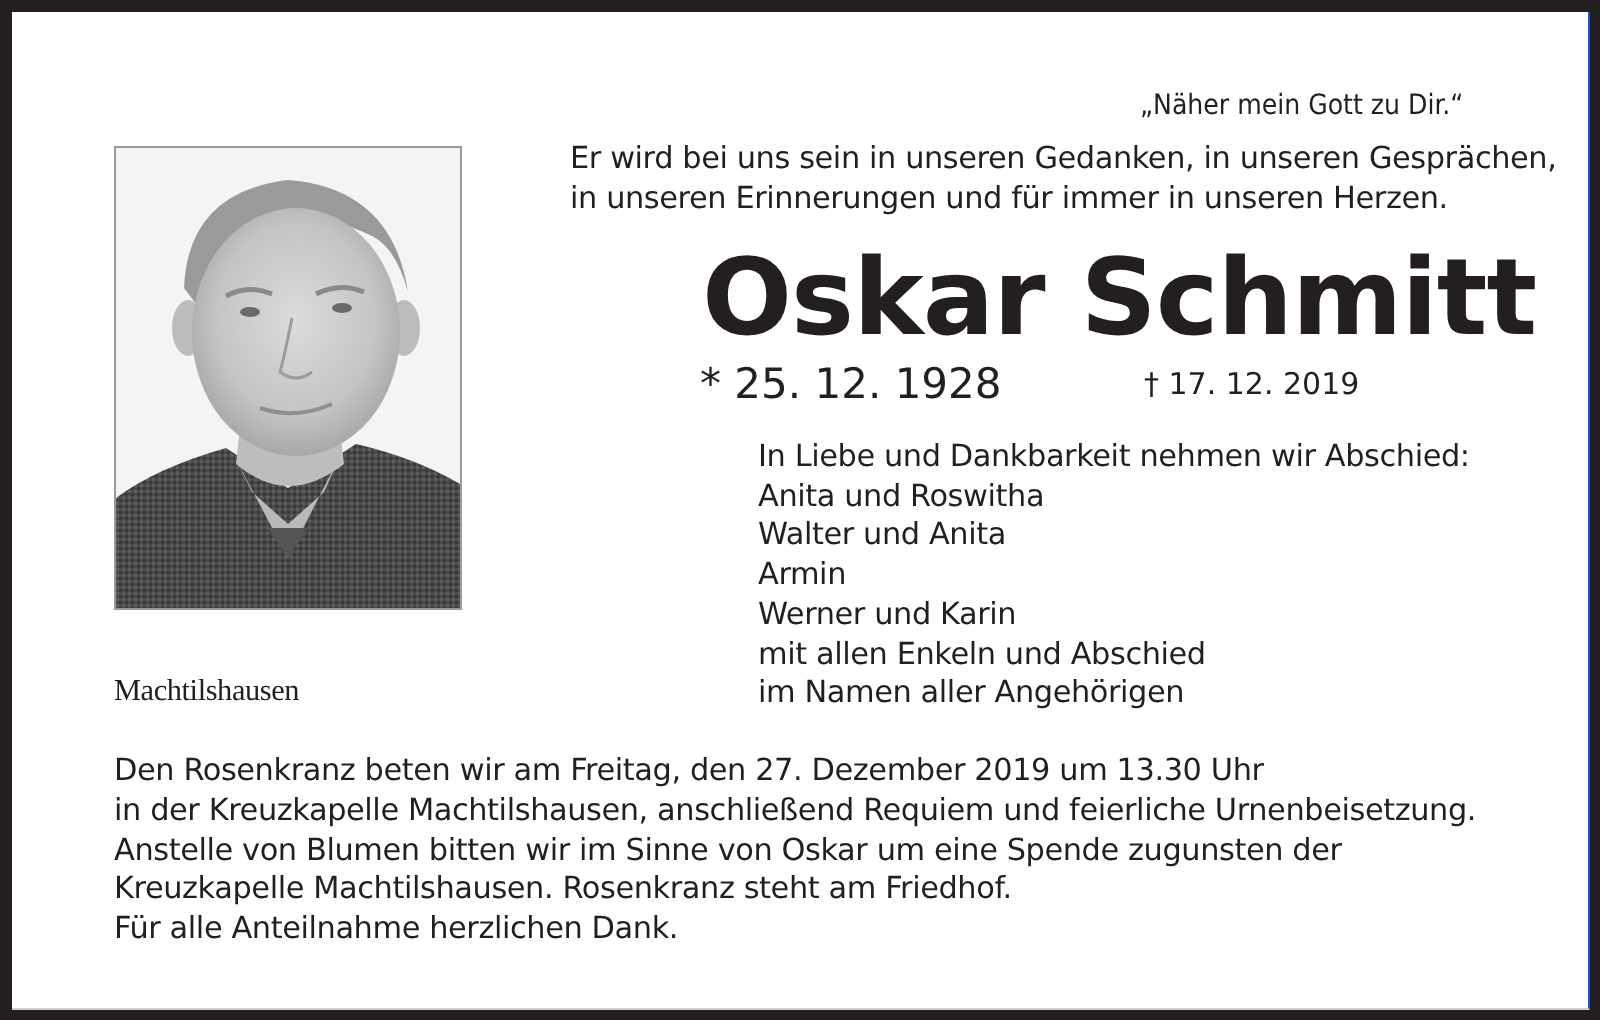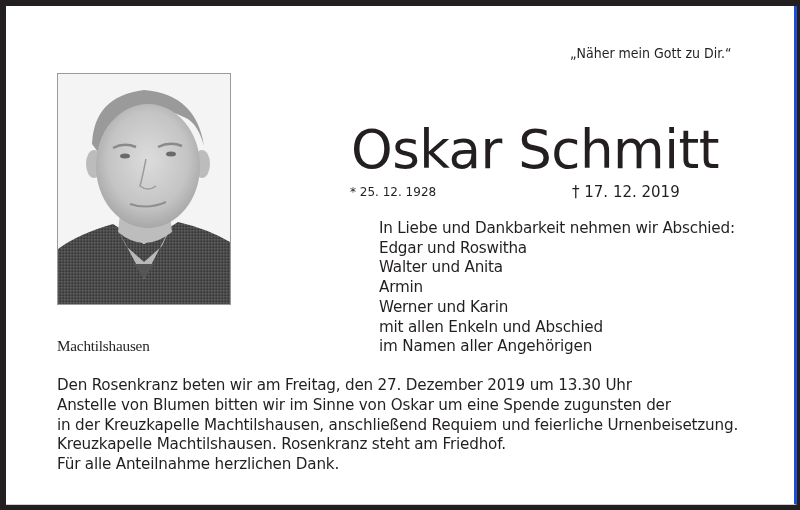--- a/index.html
+++ b/index.html
@@ -9,44 +9,44 @@
       position: relative;
       overflow: hidden;
       font-family: "DejaVu Sans", sans-serif;
       color: #231f20;
     }
     .card {
       position: absolute;
       left: 6px; top: 6px;
       width: 788px; height: 498px;
       background: #ffffff;
-      border-right: 3px solid #1d4ed8;
+      border-right: 1px solid #1d4ed8;
       border-bottom: 1px solid #d0d0d0;
     }
     .abs { position: absolute; white-space: nowrap; }
     .motto {
       left: 564px; top: 38px;
       font-size: 14px; line-height: 18px;
       font-family: "DejaVu Sans Condensed", "DejaVu Sans", sans-serif;
     }
     .dedication {
       left: 279px; top: 63px;
       font-size: 15.2px; line-height: 20px;
       letter-spacing: -0.2px;
     }
     .dedication span { display: block; }
     .name {
       left: 345px; top: 114px;
       font-size: 53px; line-height: 60px;
-      font-weight: 400;
+      font-weight: 700;
       letter-spacing: -0.5px;
     }
     .birth {
       left: 344px; top: 176px;
-      font-size: 12px; line-height: 20px;
+      font-size: 21px; line-height: 20px;
     }
     .death {
       left: 566px; top: 176px;
       font-size: 15px; line-height: 20px;
     }
     .mourners {
       left: 373px; top: 213px;
       font-size: 15.2px; line-height: 19.7px;
       letter-spacing: -0.2px;
     }
@@ -73,20 +73,24 @@
     }
     .notice span { display: block; }
   </style>
 </head>
 <body>
 
 <div class="card">
 
   <div class="abs motto">„Näher mein Gott zu Dir.“</div>
 
+  <div class="abs dedication">
+    <span>Er wird bei uns sein in unseren Gedanken, in unseren Gesprächen,</span>
+    <span>in unseren Erinnerungen und für immer in unseren Herzen.</span>
+  </div>
 
   <div class="photo">
     <svg width="172" height="230" viewBox="0 0 172 230">
       <defs>
         <pattern id="knit" width="3" height="3" patternUnits="userSpaceOnUse">
           <rect width="3" height="3" fill="#4a4a4a"></rect>
           <rect width="1.5" height="1.5" fill="#5e5e5e"></rect>
           <rect x="1.5" y="1.5" width="1.5" height="1.5" fill="#3a3a3a"></rect>
         </pattern>
         <radialGradient id="face" cx="50%" cy="45%" r="55%">
@@ -123,31 +127,31 @@
     </svg>
   </div>
 
   <div class="abs name">Oskar Schmitt</div>
 
   <div class="abs birth">* 25. 12. 1928</div>
   <div class="abs death">† 17. 12. 2019</div>
 
   <div class="abs mourners">
     <span>In Liebe und Dankbarkeit nehmen wir Abschied:</span>
-    <span>Edgar und Roswitha</span>
+    <span>Anita und Roswitha</span>
     <span>Walter und Anita</span>
     <span>Armin</span>
     <span>Werner und Karin</span>
     <span>mit allen Enkeln und Abschied</span>
     <span>im Namen aller Angehörigen</span>
   </div>
 
   <div class="abs location">Machtilshausen</div>
 
   <div class="abs notice">
     <span>Den Rosenkranz beten wir am Freitag, den 27. Dezember 2019 um 13.30 Uhr</span>
+    <span>in der Kreuzkapelle Machtilshausen, anschließend Requiem und feierliche Urnenbeisetzung.</span>
     <span>Anstelle von Blumen bitten wir im Sinne von Oskar um eine Spende zugunsten der</span>
-    <span>in der Kreuzkapelle Machtilshausen, anschließend Requiem und feierliche Urnenbeisetzung.</span>
     <span>Kreuzkapelle Machtilshausen. Rosenkranz steht am Friedhof.</span>
     <span>Für alle Anteilnahme herzlichen Dank.</span>
   </div>
 
 </div>
 
 </body></html>

